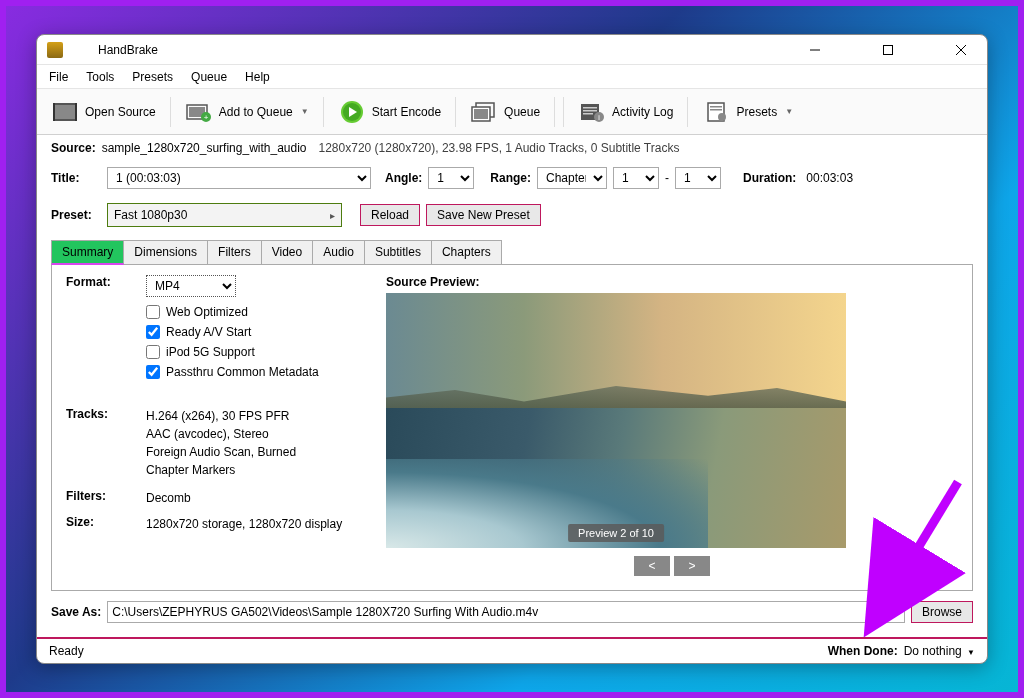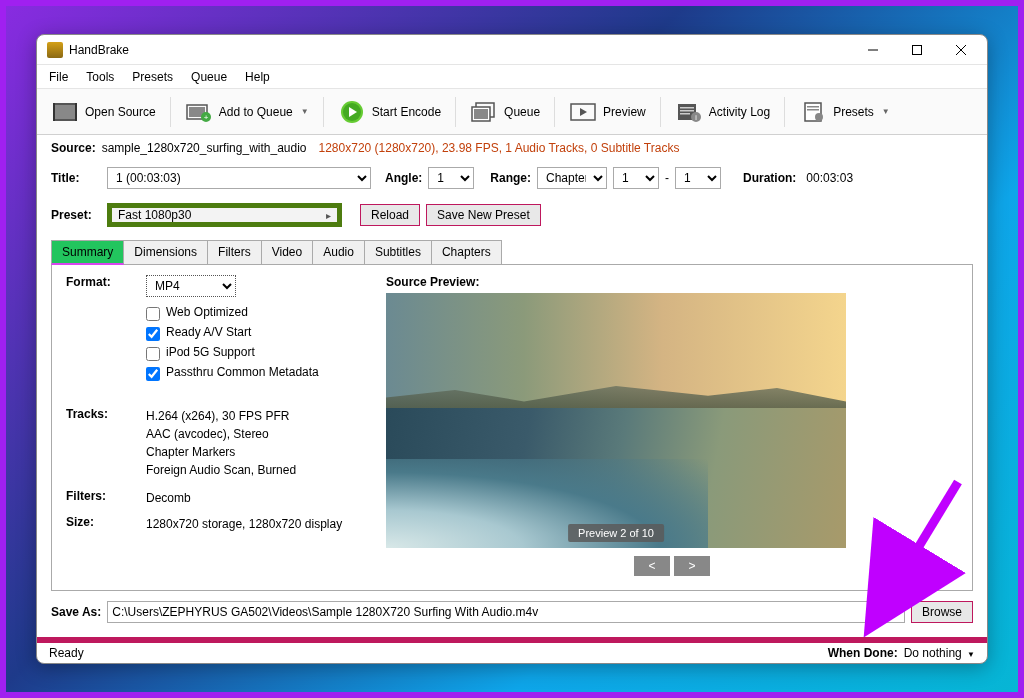--- a/index.html
+++ b/index.html
@@ -22,57 +22,58 @@
   display: flex;
   flex-direction: column;
   box-shadow: 0 4px 20px rgba(0,0,0,0.3);
 }
 .titlebar {
   height: 30px;
   display: flex;
   align-items: center;
   padding: 0 4px 0 10px;
   border-bottom: 1px solid #e5e5e5;
+  gap: 29px;
 }
 .titlebar .app-icon { width:16px; height:16px; background:linear-gradient(#d4a017,#8b6914); border-radius:2px; margin-right:6px;}
 .titlebar .title { flex:1; font-size:12px;}
 .titlebar .winbtn { width:44px; height:28px; display:flex; align-items:center; justify-content:center; color:#222;}
 .menubar { height:24px; display:flex; align-items:center; padding:0 4px; gap: 2px; border-bottom:1px solid #e5e5e5;}
 .menubar .mi { padding:3px 8px; font-size:12px;}
 .toolbar { height:46px; display:flex; align-items:center; padding:0 6px; border-bottom:1px solid #d0d0d0; gap:4px; background:#fafafa;}
 .tbtn { display:flex; align-items:center; gap:6px; padding:4px 8px; border-radius:3px; font-size:12px;}
 .tbtn .icon{width:28px;height:24px;display:flex;align-items:center;justify-content:center;}
 .tbtn .dd{font-size:8px;margin-left:2px;color:#666;}
 .sep{width:1px;height:30px;background:#ddd;margin:0 2px;}
 .content{flex:1; padding:6px 14px 8px 14px; overflow:hidden; display:flex; flex-direction:column;}
 .row{display:flex; align-items:center; gap:6px; margin-bottom:6px; font-size:12px;}
 .lbl{font-weight:bold;}
-.muted{color:#c2410c;}
+.muted{color:#404040;}
 select, input[type=text]{font-family:inherit; font-size:12px; border:1px solid #aaa; background:#fff; padding:2px 4px; height:22px;}
 .tabs{display:flex; position:relative; margin-top:6px;}
 .tab{padding:4px 10px; border:1px solid #aaa; background:#f0f0f0; font-size:12px; margin-right:-1px; position:relative; top:1px;}
 .tab.active{background:#22c55e; border-bottom:2px solid #d946ef; z-index:2;}
 .tabpanel{border:1px solid #aaa; padding:10px 14px; flex:1; display:flex; gap:20px; min-height:0;}
 .col-left{width:300px;}
 .col-right{flex:1;}
 .field-row{display:flex; margin-bottom:8px;}
 .field-row .fl{width:80px; font-weight:bold;}
 .field-row .fc{flex:1; font-size:12px; line-height:1.5;}
-.chk{display:flex;align-items:flex-end;gap:6px;margin-bottom:2px;}
+.chk{display:flex;align-items:center;gap:6px;margin-bottom:2px;}
 .chk input{width:14px;height:14px;}
 .preview-box{width:460px; height:255px; background:#333; margin-top:4px; position:relative; overflow:hidden;}
 .preview-box .sky{position:absolute;left:0;top:0;right:0;height:45%;background:linear-gradient(90deg,#6b8a92 0%,#8b9a7a 30%,#d4b483 60%,#f4d58d 100%);}
 .preview-box .mountains{position:absolute;left:0;top:35%;right:0;height:15%;background:linear-gradient(180deg,rgba(100,110,95,0.7),rgba(70,80,60,0.9));clip-path:polygon(0 100%,0 40%,15% 20%,30% 50%,50% 10%,70% 35%,85% 15%,100% 50%,100% 100%);}
 .preview-box .beach{position:absolute;left:0;top:45%;right:0;bottom:0;background:linear-gradient(100deg,#2a4a5a 0%,#3a5a6a 30%,#5a7a7a 50%,#8a9a7a 70%,#a89a6a 100%);}
 .preview-box .wave{position:absolute;left:0;bottom:0;right:30%;height:35%;background:radial-gradient(ellipse at bottom left,#d8e8e8 0%,#a8c8d0 30%,#4a7a8a 60%,transparent 100%);}
 .preview-caption{position:absolute; bottom:6px; left:50%; transform:translateX(-50%); background:rgba(90,90,90,0.85); color:#fff; padding:3px 10px; font-size:11px; border-radius:2px;}
 .preview-nav{display:flex;justify-content:center;gap:4px;margin-top:8px;}
 .pnav{width:36px;height:20px;background:#888;color:#fff;display:flex;align-items:center;justify-content:center;font-size:12px;}
 .btn{background:#e8e8e8;border:1px solid #be185d;padding:3px 10px;font-size:12px;}
-.statusbar{height:26px;border-top:6px solid #be185d;display:flex;align-items:center;padding:0 12px;font-size:12px;}
+.statusbar{height:26px;border-top:2px solid #be185d;display:flex;align-items:center;padding:0 12px;font-size:12px;}
 .statusbar .sp{flex:1;}
 .arrow{position:absolute;right:40px;bottom:50px;pointer-events:none;z-index:100;}
 </style>
 </head>
 <body>
 
 <div class="window">
 
   <div class="titlebar">
     <div class="app-icon"></div>
@@ -144,29 +145,20 @@
       <span class="icon">
         <svg width="26" height="20">
             <rect x="5" y="1" width="18" height="14" fill="none" stroke="#555" stroke-width="1.5"></rect>
             <rect x="1" y="5" width="18" height="14" fill="#fff" stroke="#555" stroke-width="1.5"></rect>
             <rect x="3" y="7" width="14" height="10" fill="#888"></rect>
           </svg>
       </span>
       <span>Queue</span>
     </div>
     <div class="sep"></div>
-    <div class="tbtn">
-      <span class="icon">
-        <svg width="26" height="20">
-            <rect x="1" y="2" width="24" height="16" fill="none" stroke="#555" stroke-width="1.5"></rect>
-            <polygon points="10,6 10,14 17,10" fill="#555"></polygon>
-          </svg>
-      </span>
-      <span>Preview</span>
-    </div>
     <div class="sep"></div>
     <div class="tbtn">
       <span class="icon">
         <svg width="26" height="20">
             <rect x="2" y="2" width="18" height="16" fill="#555"></rect>
             <rect x="4" y="5" width="14" height="1.5" fill="#ccc"></rect>
             <rect x="4" y="8" width="14" height="1.5" fill="#ccc"></rect>
             <rect x="4" y="11" width="10" height="1.5" fill="#ccc"></rect>
             <circle cx="20" cy="15" r="5" fill="#888"></circle>
             <text x="20" y="18" fill="#fff" font-size="7" text-anchor="middle">i</text>
@@ -206,21 +198,21 @@
       <select style="width:70px"><option>Chapters</option></select>
       <select style="width:46px"><option>1</option></select>
       <span>-</span>
       <select style="width:46px"><option>1</option></select>
       <span class="lbl" style="margin-left:16px">Duration:</span>
       <span style="margin-left:4px">00:03:03</span>
     </div>
 
     <div class="row" style="margin-top:8px">
       <span class="lbl" style="width:50px">Preset:</span>
-      <div style="width:235px;height:24px;border:5px solid #4d7c0f;background:#f3f3f3;display:flex;align-items:center;padding:0 6px;position:relative">
+      <div style="width:235px;height:24px;border:1px solid #4d7c0f;background:#f3f3f3;display:flex;align-items:center;padding:0 6px;position:relative">
         <span>Fast 1080p30</span>
         <span style="position:absolute;right:6px;font-size:10px;color:#555">▸</span>
       </div>
       <button class="btn" style="margin-left:12px">Reload</button>
       <button class="btn">Save New Preset</button>
     </div>
 
     <div class="tabs">
       <div class="tab active">Summary</div>
       <div class="tab">Dimensions</div>
@@ -255,22 +247,22 @@
                   <span>Passthru Common Metadata</span>
                 </label>
             </div>
           </div>
         </div>
         <div class="field-row" style="margin-top:24px">
           <div class="fl">Tracks:</div>
           <div class="fc">
             <div>H.264 (x264), 30 FPS PFR</div>
             <div>AAC (avcodec), Stereo</div>
+            <div>Foreign Audio Scan, Burned</div>
             <div>Chapter Markers</div>
-            <div>Foreign Audio Scan, Burned</div>
           </div>
         </div>
         <div class="field-row" style="margin-top:10px">
           <div class="fl">Filters:</div>
           <div class="fc">Decomb</div>
         </div>
         <div class="field-row" style="margin-top:8px">
           <div class="fl">Size:</div>
           <div class="fc">1280x720 storage, 1280x720 display</div>
         </div>

